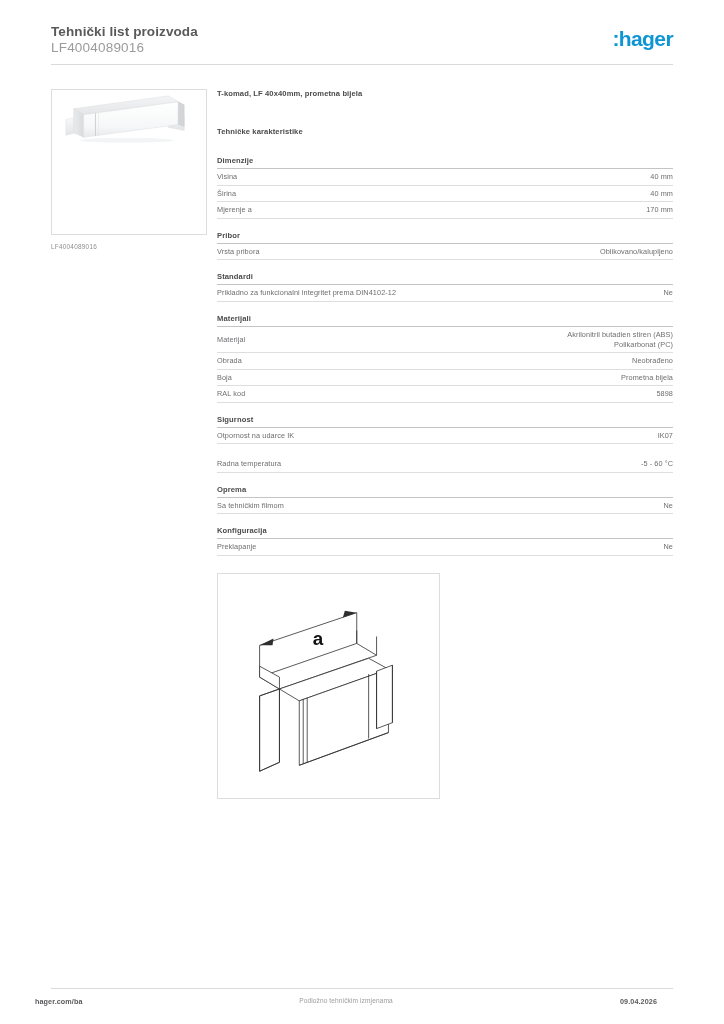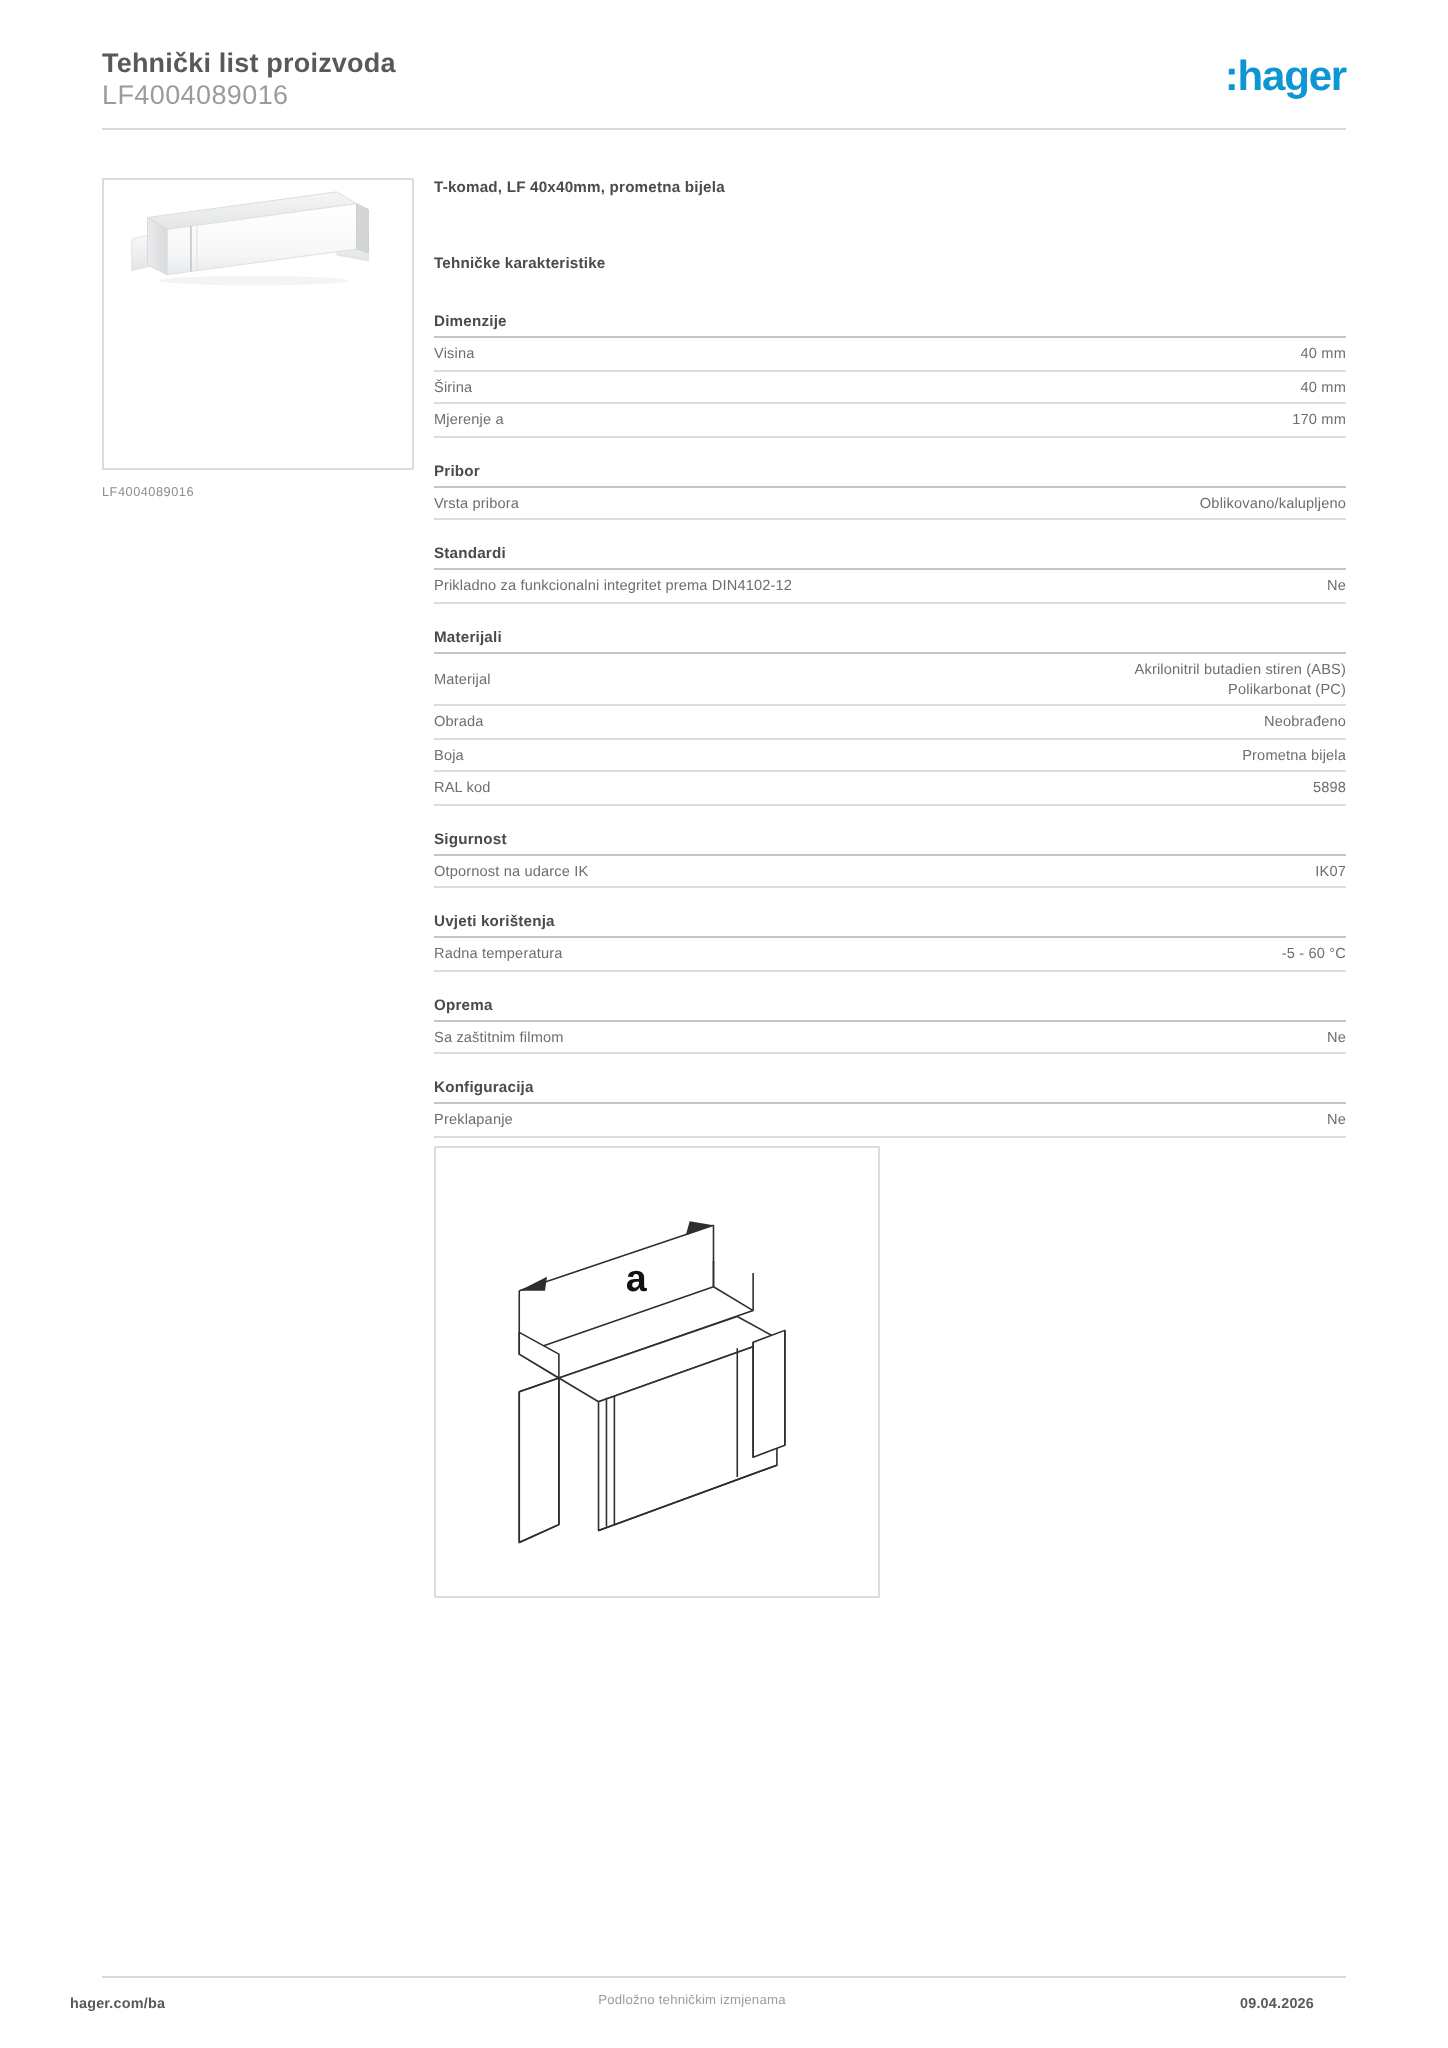--- a/index.html
+++ b/index.html
@@ -318,31 +318,30 @@
         </div>
         <div>
           <div class="block-title">Sigurnost</div>
           <div class="row">
             <div class="label">Otpornost na udarce IK</div>
             <div class="value">IK07</div>
           </div>
           <div class="spacer-sm"></div>
         </div>
         <div>
-          <div class="block-title">Uvjeti korištenja</div>
           <div class="row">
             <div class="label">Radna temperatura</div>
             <div class="value">-5 - 60 °C</div>
           </div>
           <div class="spacer-sm"></div>
         </div>
         <div>
           <div class="block-title">Oprema</div>
           <div class="row">
-            <div class="label">Sa zaštitnim filmom</div>
+            <div class="label">Sa tehničkim filmom</div>
             <div class="value">Ne</div>
           </div>
           <div class="spacer-sm"></div>
         </div>
         <div>
           <div class="block-title">Konfiguracija</div>
           <div class="row">
             <div class="label">Preklapanje</div>
             <div class="value">Ne</div>
           </div>

